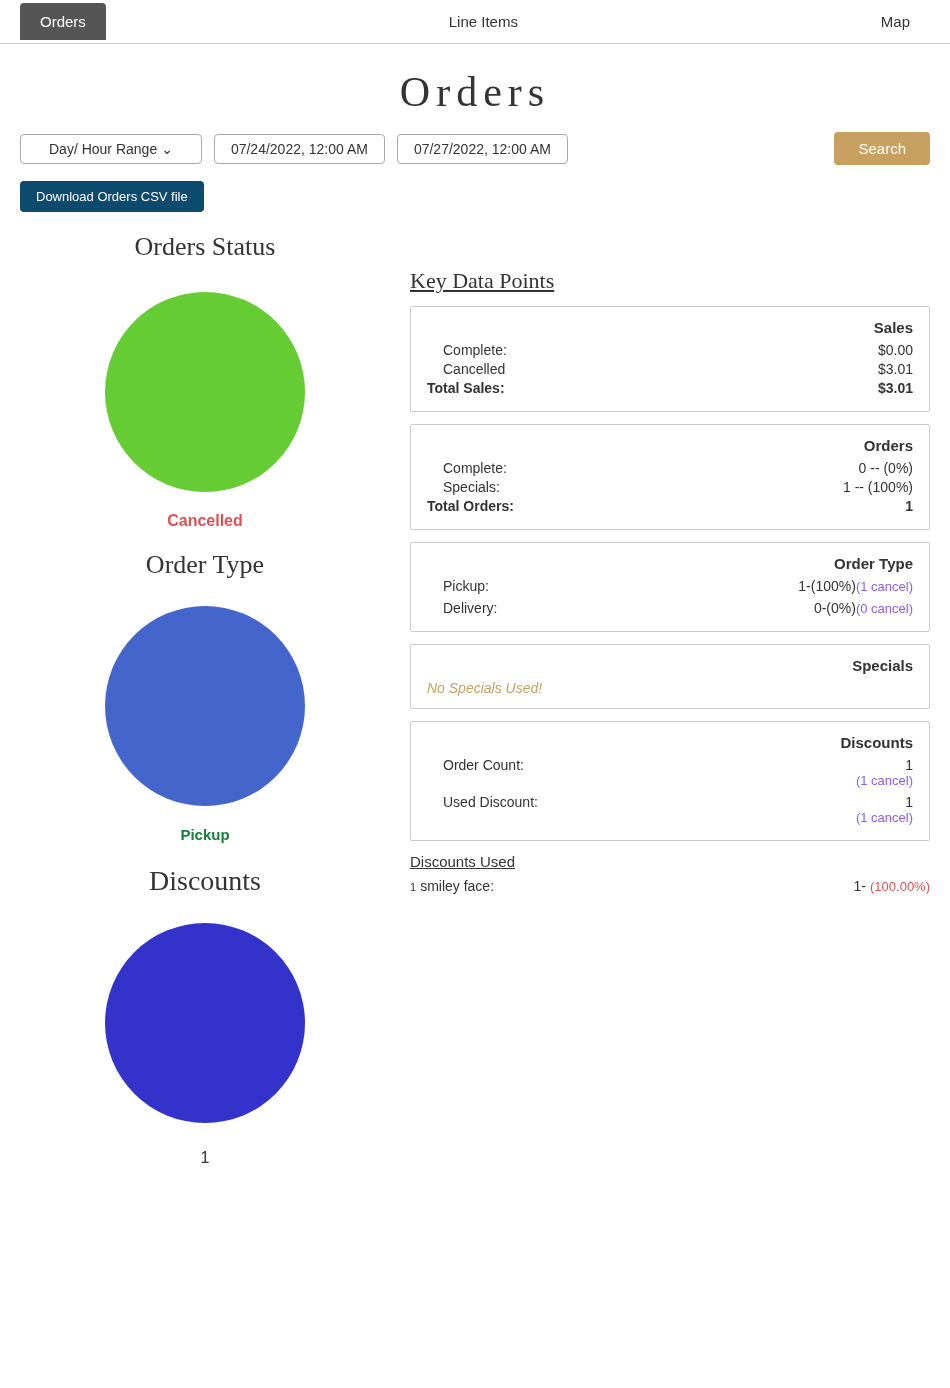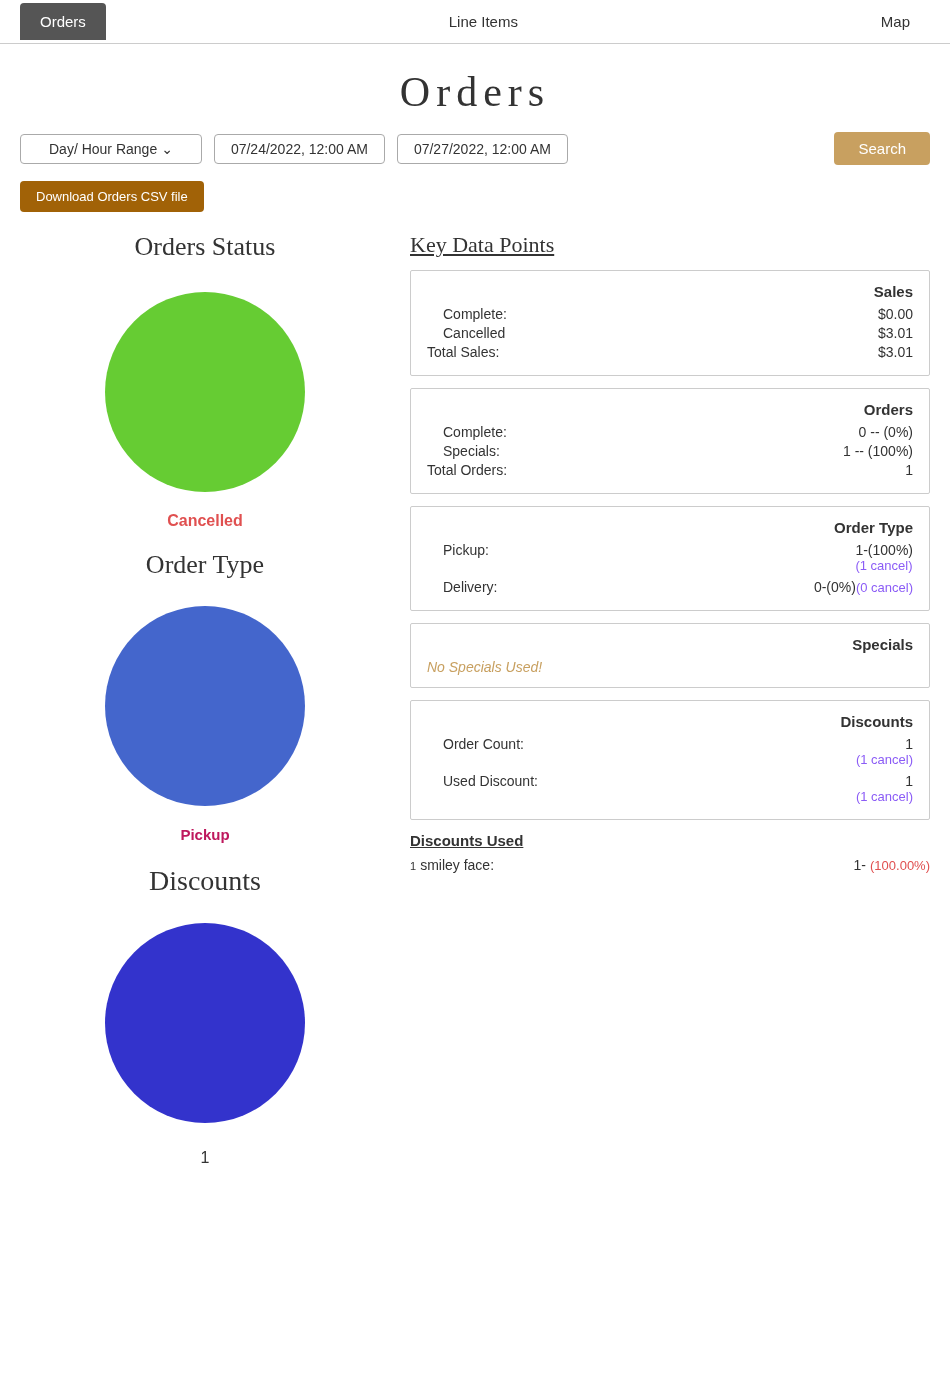--- a/index.html
+++ b/index.html
@@ -69,21 +69,21 @@
       border-radius: 4px;
       padding: 8px 24px;
       font-size: 15px;
       cursor: pointer;
       margin-left: auto;
       text-align: right;
     }
 
     
     .download-btn {
-      background: #a16207;
+      background: #0c4a6e;
       color: #fff;
       border: none;
       border-radius: 4px;
       padding: 8px 16px;
       font-size: 13px;
       cursor: pointer;
       margin: 0 20px 20px;
     }
 
     
@@ -124,41 +124,42 @@
     .order-type-title {
       font-family: Georgia, serif;
       font-size: 26px;
       font-weight: normal;
       margin: 16px 0 6px;
     }
 
     .pickup-label {
       font-size: 15px;
       font-weight: bold;
-      color: #be185d;
+      color: #15803d;
       margin-bottom: 6px;
     }
 
     .discounts-title {
       font-family: Georgia, serif;
       font-size: 28px;
       font-weight: normal;
       margin: 16px 0 6px;
     }
 
     .disc-num {
       font-size: 16px;
       color: #333;
       margin-top: 6px;
     }
 
     
     .right-col {
       flex: 1;
       padding: 0 10px;
+      margin-top: 36px;
     }
 
     .key-data-title {
       font-size: 22px;
       font-family: Georgia, serif;
       font-weight: normal;
       text-decoration: underline;
       margin-bottom: 12px;
     }
 
@@ -178,38 +179,38 @@
 
     .data-row {
       display: flex;
       justify-content: space-between;
       font-size: 14px;
       margin-bottom: 3px;
       padding-left: 16px;
     }
 
     .data-row.total {
-      font-weight: normal;
+      font-weight: bold;
       padding-left: 0;
     }
 
     .cancel-text {
       color: #8b5cf6;
       font-size: 13px;
     }
 
     .no-specials {
       color: #c8a060;
       font-style: italic;
       font-size: 14px;
     }
 
     .discounts-used-title {
       font-size: 15px;
-      font-weight: bold;
+      font-weight: normal;
       text-decoration: underline;
       margin-bottom: 8px;
     }
 
     .discount-item {
       display: flex;
       align-items: baseline;
       gap: 4px;
       font-size: 14px;
     }
@@ -316,21 +317,21 @@
       <div class="data-row total">
         <span>Total Orders:</span>
         <span>1</span>
       </div>
     </div>
 
     <div class="data-section">
       <div class="data-section-title">Order Type</div>
       <div class="data-row">
         <span>Pickup:</span>
-        <div style="display:flex;flex-direction:column;align-items:flex-start">
+        <div style="display:flex;flex-direction:row;align-items:flex-end">
           <span>1-(100%)</span>
           <span class="cancel-text">(1 cancel)</span>
         </div>
       </div>
       <div class="data-row" style="margin-top:6px;">
         <span>Delivery:</span>
         <div style="display:flex;flex-direction:row;align-items:flex-end">
           <span>0-(0%)</span>
           <span class="cancel-text">(0 cancel)</span>
         </div>

